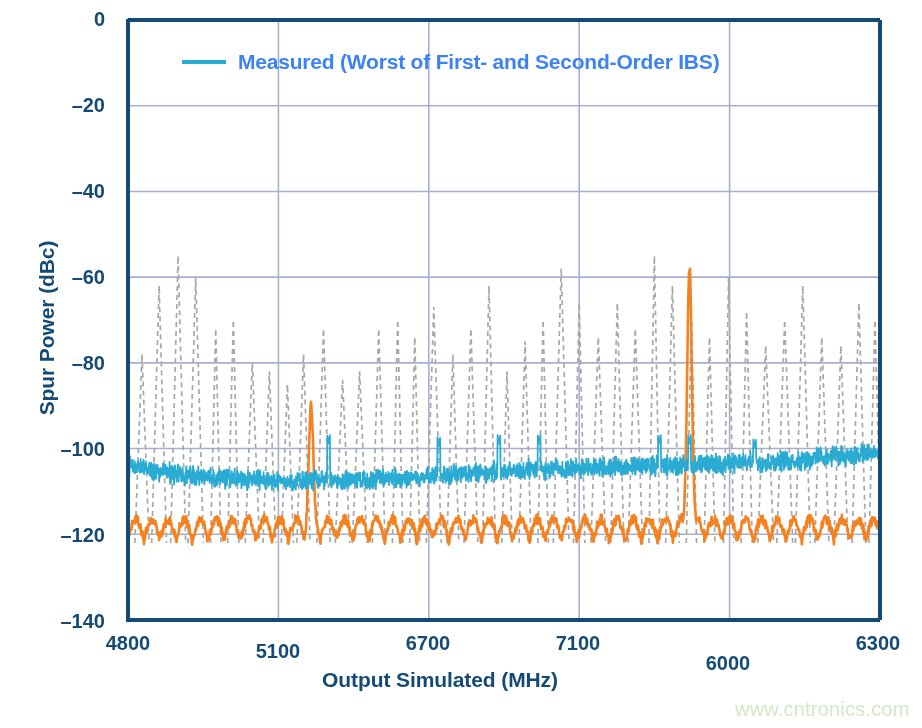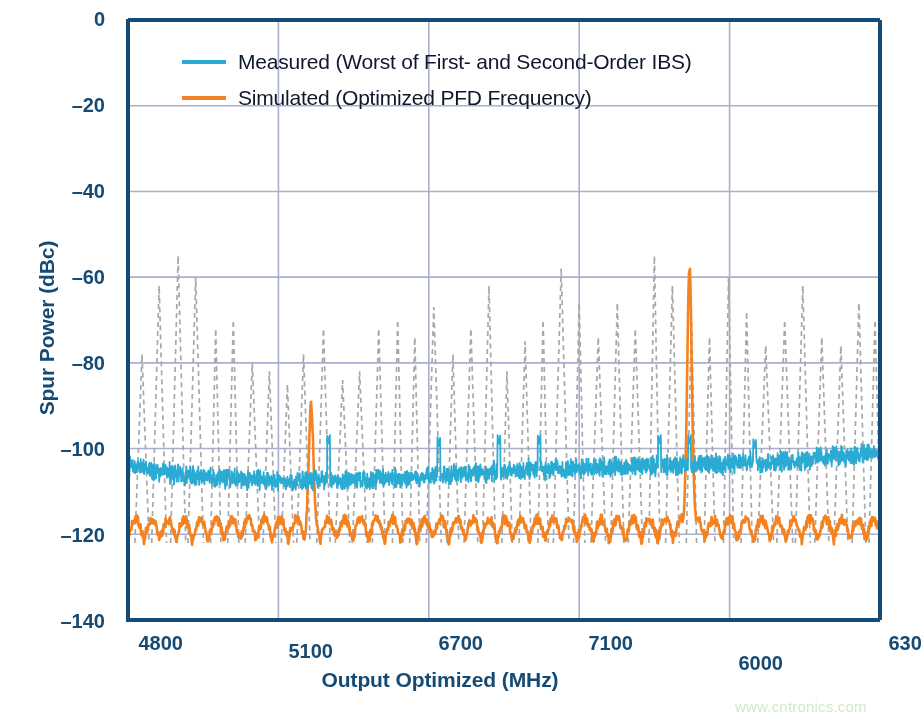--- a/index.html
+++ b/index.html
@@ -47,21 +47,21 @@
     color: #154a74;
     font-weight: bold;
     font-size: 20px;
     white-space: nowrap;
   }
   .ytick {
     text-align: right;
     width: 110px;
   }
   .xtick {
-    text-align: right;
+    text-align: center;
     width: 110px;
   }
   #legend {
     position: absolute;
     left: 182px;
     top: 48px;
     display: flex;
     flex-direction: column;
     gap: 8px;
   }
@@ -82,31 +82,31 @@
     left: 0;
     top: 5px;
     width: 44px;
     height: 4px;
   }
   .legend-line.dashed {
     height: 0;
     border-top: 3px dashed #a8a8a8;
   }
   .legend-text {
-    color: #0f172a;
-    font-weight: normal;
+    color: #3b82f6;
+    font-weight: bold;
     font-size: 21px;
     letter-spacing: -0.2px;
     white-space: nowrap;
   }
   #watermark {
     position: absolute;
     left: 735px;
     top: 698px;
-    font-size: 15px;
+    font-size: 20px;
     color: #d3e8c8;
     letter-spacing: 0.2px;
     font-family: "Liberation Sans", sans-serif;
   }
 </style>
 </head>
 <body>
 
 <div id="figure">
 
@@ -119,21 +119,21 @@
   <div class="tick-label ytick" style="left:-5px; top:524px;">–120</div>
   <div class="tick-label ytick" style="left:-5px; top:610px;">–140</div>
 
   <div class="tick-label xtick" style="left:73px;  top:632px;">4800</div>
   <div class="tick-label xtick" style="left:223px; top:640px;">5100</div>
   <div class="tick-label xtick" style="left:373px; top:632px;">6700</div>
   <div class="tick-label xtick" style="left:523px; top:632px;">7100</div>
   <div class="tick-label xtick" style="left:673px; top:652px;">6000</div>
   <div class="tick-label xtick" style="left:823px; top:632px;">6300</div>
 
-  <div class="axis-title" id="xlabel">Output Optimized (MHz)</div>
+  <div class="axis-title" id="xlabel">Output Simulated (MHz)</div>
   <div class="axis-title" id="ylabel">Spur Power (dBc)</div>
 
   <svg id="plot" width="922" height="728" style="position:absolute; left:0; top:0;">
       <rect x="128" y="20" width="752" height="600" fill="#ffffff"></rect>
       <g>
         <line x1="128" y1="105.71428571428578" x2="880" y2="105.71428571428578" stroke="#a9afcf" stroke-width="1.6"></line>
         <line x1="128" y1="191.42857142857144" x2="880" y2="191.42857142857144" stroke="#a9afcf" stroke-width="1.6"></line>
         <line x1="128" y1="277.14285714285717" x2="880" y2="277.14285714285717" stroke="#a9afcf" stroke-width="1.6"></line>
         <line x1="128" y1="362.8571428571429" x2="880" y2="362.8571428571429" stroke="#a9afcf" stroke-width="1.6"></line>
         <line x1="128" y1="448.57142857142856" x2="880" y2="448.57142857142856" stroke="#a9afcf" stroke-width="1.6"></line>
@@ -194,22 +194,16 @@
       <line x1="128" y1="20" x2="880" y2="20" stroke="#154a74" stroke-width="4"></line>
     </svg>
 
   <div id="legend">
     <div class="legend-row">
       <span class="legend-swatch">
         <span class="legend-line" style="background:#29ABD4;"></span>
       </span>
       <span class="legend-text">Measured (Worst of First- and Second-Order IBS)</span>
     </div>
-    <div class="legend-row">
-      <span class="legend-swatch">
-        <span class="legend-line" style="background:#F58220;"></span>
-      </span>
-      <span class="legend-text">Simulated (Optimized PFD Frequency)</span>
-    </div>
   </div>
 
   <div id="watermark">www.cntronics.com</div>
 </div>
 
 </body></html>

